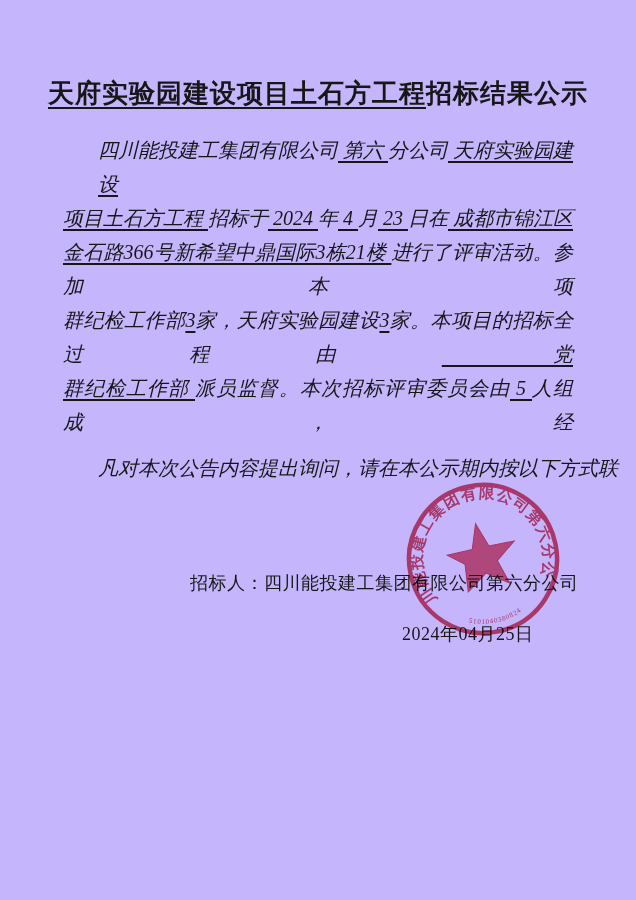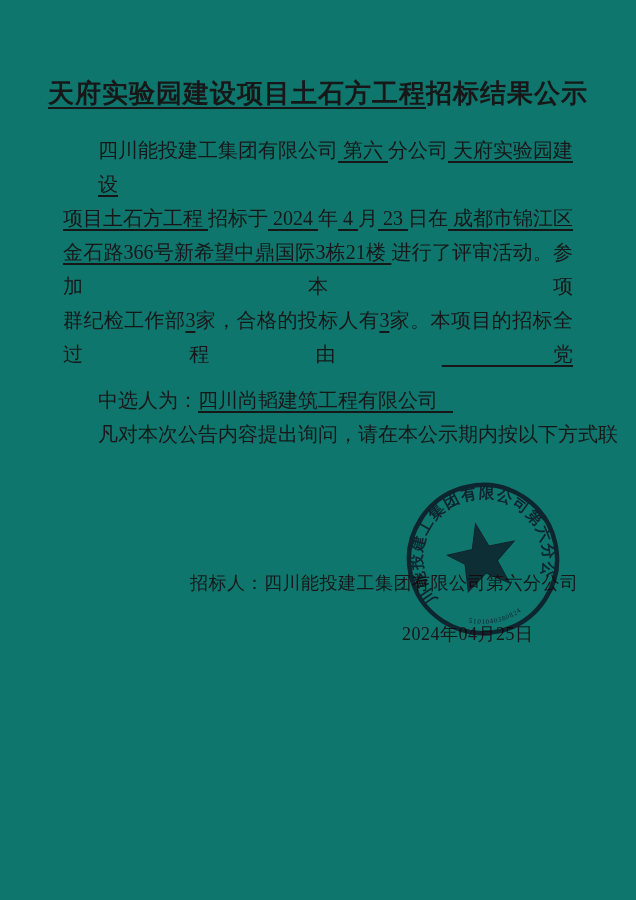--- a/index.html
+++ b/index.html
@@ -1,29 +1,29 @@
 <!DOCTYPE html>
 <html style="--seal-color: #d8405e;"><head>
 <meta charset="utf-8">
 <style>
   html,body { margin:0; padding:0; background:#fff; }
   .page {
-    position:relative; width:636px; height:900px; background:#0f766e;
+    position:relative; width:636px; height:900px; background:#c4b5fd;
     font-family:"Liberation Serif","DejaVu Serif",serif; color:#171717;
     overflow:hidden;
   }
   .title {
     padding-top:76px; text-align:center; font-size:26px; font-weight:bold;
     letter-spacing:1px; line-height:36px;
   }
   .title .useg { text-decoration:underline; text-decoration-thickness:2px; text-underline-offset:5px; }
   .body { margin:0 63px; font-size:20px; line-height:34px; }
   .para1 { margin-top:21px; }
   .block2 { margin-top:12px; }
-  .line { white-space:nowrap; }
+  .line { white-space:nowrap;font-style:italic; }
   .jline { text-align:justify; text-align-last:justify; white-space:normal; }
   .indent { padding-left:35px; }
   .useg { text-decoration:underline; text-decoration-thickness:1.5px; text-underline-offset:4px; }
   .tenderer {
     position:absolute; left:190px; top:571px; font-size:18px; letter-spacing:0.5px;
   }
   .dateline {
     position:absolute; left:402px; top:622px; font-size:18px; letter-spacing:0.5px;
   }
   .seal {
@@ -40,25 +40,25 @@
 <div class="page">
 
   <div class="title">
     <span class="useg">天府实验园建设项目土石方工程</span><span>招标结果公示</span>
   </div>
 
   <div class="body para1">
     <div class="line jline indent"><span>四川能投建工集团有限公司</span><span class="useg">&nbsp;第六&nbsp;</span><span>分公司</span><span class="useg">&nbsp;天府实验园建设</span></div>
     <div class="line jline"><span class="useg">项目土石方工程&nbsp;</span><span>招标于</span><span class="useg">&nbsp;2024&nbsp;</span><span>年</span><span class="useg">&nbsp;4&nbsp;</span><span>月</span><span class="useg">&nbsp;23&nbsp;</span><span>日在</span><span class="useg">&nbsp;成都市锦江区</span></div>
     <div class="line jline"><span class="useg">金石路366号新希望中鼎国际3栋21楼&nbsp;</span><span>进行了评审活动。参加本项</span></div>
-    <div class="line jline"><span>群纪检工作部</span><span class="useg">3</span><span>家，合格的投标人有</span><span class="useg">3</span><span>家。本项目的招标全过程由</span><span class="useg">&nbsp;党</span></div>
+    <div class="line jline"><span>群纪检工作部</span><span class="useg">3</span><span>家，天府实验园建设</span><span class="useg">3</span><span>家。本项目的招标全过程由</span><span class="useg">&nbsp;党</span></div>
+    <div class="line jline"><span class="useg">群纪检工作部&nbsp;</span><span>派员监督。本次招标评审委员会由</span><span class="useg">&nbsp;5&nbsp;</span><span>人组成，经</span></div>
   </div>
 
   <div class="body block2">
-    <div class="line indent"><span>中选人为：</span><span class="useg">四川尚韬建筑工程有限公司&nbsp;&nbsp;&nbsp;</span></div>
     <div class="line indent">凡对本次公告内容提出询问，请在本公示期内按以下方式联</div>
   </div>
 
   <div class="tenderer">招标人：四川能投建工集团有限公司第六分公司</div>
   <div class="dateline">2024年04月25日</div>
 
   <div class="seal">
     <svg width="180" height="180" viewBox="0 0 180 180">
       <defs>
         <path id="arcTop" d="M37.2,118.5 A61,61 0 1 1 142.8,118.5" fill="none"></path>

